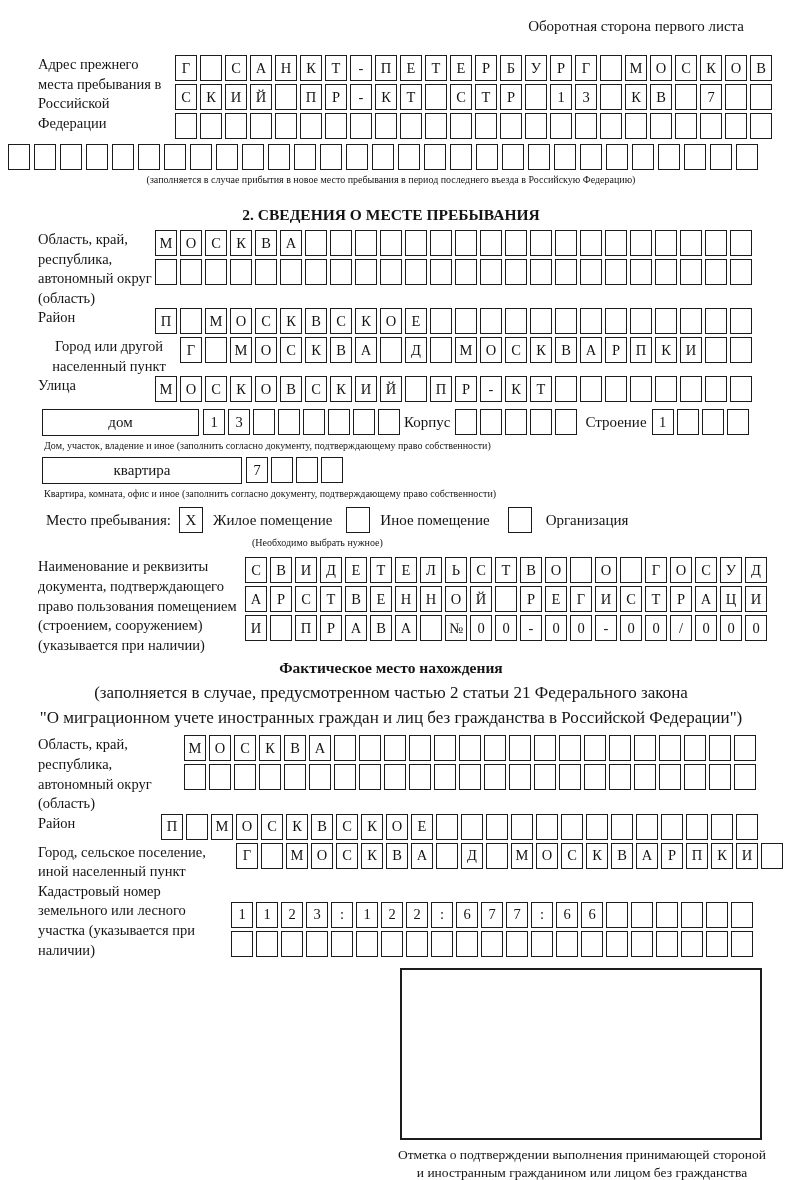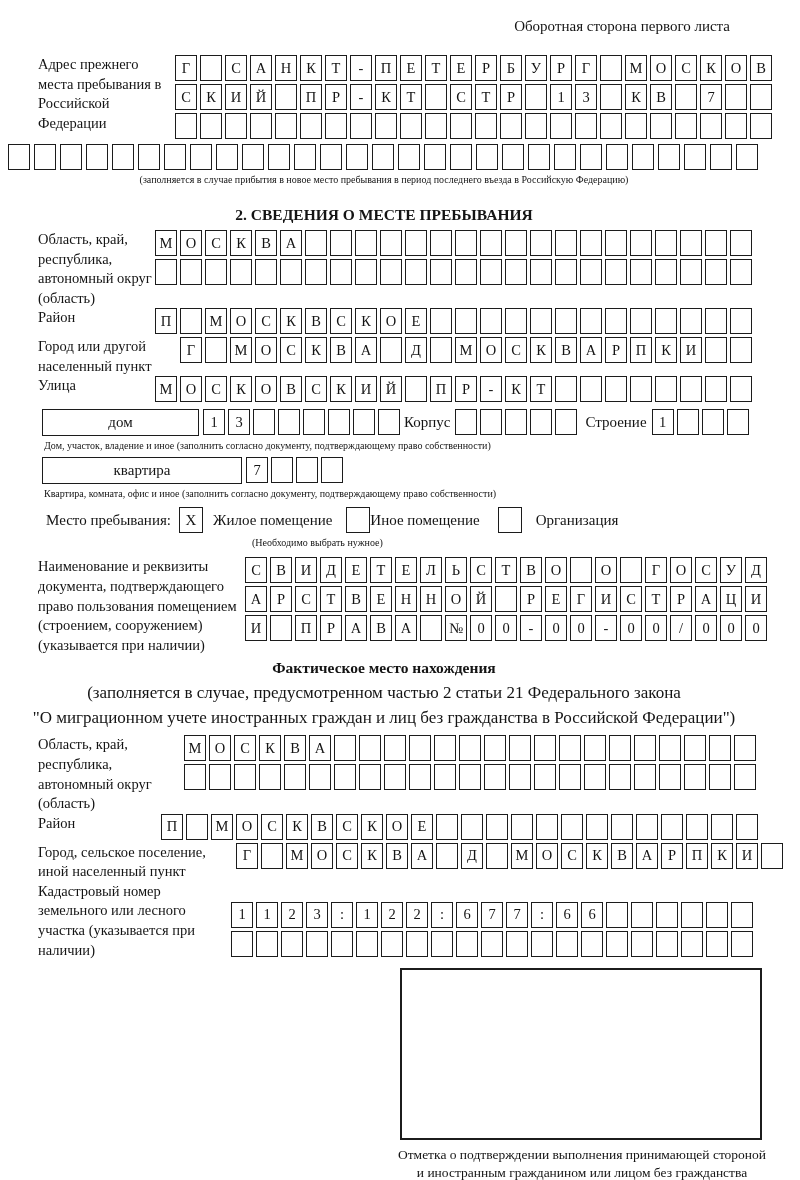--- a/index.html
+++ b/index.html
@@ -1,20 +1,20 @@
 <!DOCTYPE html>
 <html lang="ru"><head>
 <meta charset="utf-8">
 <style>
   * { margin:0; padding:0; box-sizing:border-box; }
   html,body { background:#ffffff; }
   body { font-family:"Liberation Serif","DejaVu Serif",serif; color:#141414; }
   .page {
     position:relative; width:800px; height:1180px; margin:0 auto;
-    background:#fff; overflow:hidden; padding:8px 40px 0 8px;
+    background:#fff; overflow:hidden; padding:8px 26px 0 8px;
   }
   .top-note { text-align:right; font-size:15px; padding:10px 30px 0 0; }
 
   
   .grp { display:flex; align-items:flex-start; }
   .lbl { font-size:14.5px; line-height:1.35; flex:none; padding-left:30px; }
   .cells-col { display:flex; flex-direction:column; flex:none; }
 
   .cellrow { display:flex; gap:3px; margin-bottom:3px; flex:none; }
   .cell {
@@ -262,21 +262,21 @@
         <span class="cell"></span>
         <span class="cell"></span>
         <span class="cell"></span>
         <span class="cell"></span>
         <span class="cell"></span>
         <span class="cell"></span>
       </div>
   </div>
 
   <div class="grp">
-    <div class="lbl" style="width:172px;">Город или другой населенный пункт</div>
+    <div class="lbl" style="width:172px;text-align:center;">Город или другой населенный пункт</div>
     <div class="cellrow">
         <span class="cell">Г</span>
         <span class="cell"></span>
         <span class="cell">М</span>
         <span class="cell">О</span>
         <span class="cell">С</span>
         <span class="cell">К</span>
         <span class="cell">В</span>
         <span class="cell">А</span>
         <span class="cell"></span>
@@ -366,21 +366,21 @@
         <span class="cell"></span>
       </div>
   </div>
   <div class="caption" style="margin:1px 0 0 36px;">Квартира, комната, офис и иное (заполнить согласно документу, подтверждающему право собственности)</div>
 
   <div class="chk-row" style="margin:7px 0 0 38px;">
     <span>Место пребывания:</span>
     <span class="chkbox" style="margin-left:8px;">X</span>
     <span style="margin-left:10px;">Жилое помещение</span>
     <span class="chkbox" style="margin-left:14px;"></span>
-    <span style="">Иное помещение</span>
+    <span style="margin-left:10px;">Иное помещение</span>
     <span class="chkbox" style="margin-left:18px;"></span>
     <span style="margin-left:14px;">Организация</span>
   </div>
   <div class="caption" style="margin:3px 0 0 244px;">(Необходимо выбрать нужное)</div>
 
   <div class="grp" style="margin-top:8px;">
     <div class="lbl" style="width:237px;">Наименование и реквизиты документа, подтверждающего право пользования помещением (строением, сооружением) (указывается при наличии)</div>
     <div class="cells-col">
       <div class="cellrow">
           <span class="cell">С</span>

